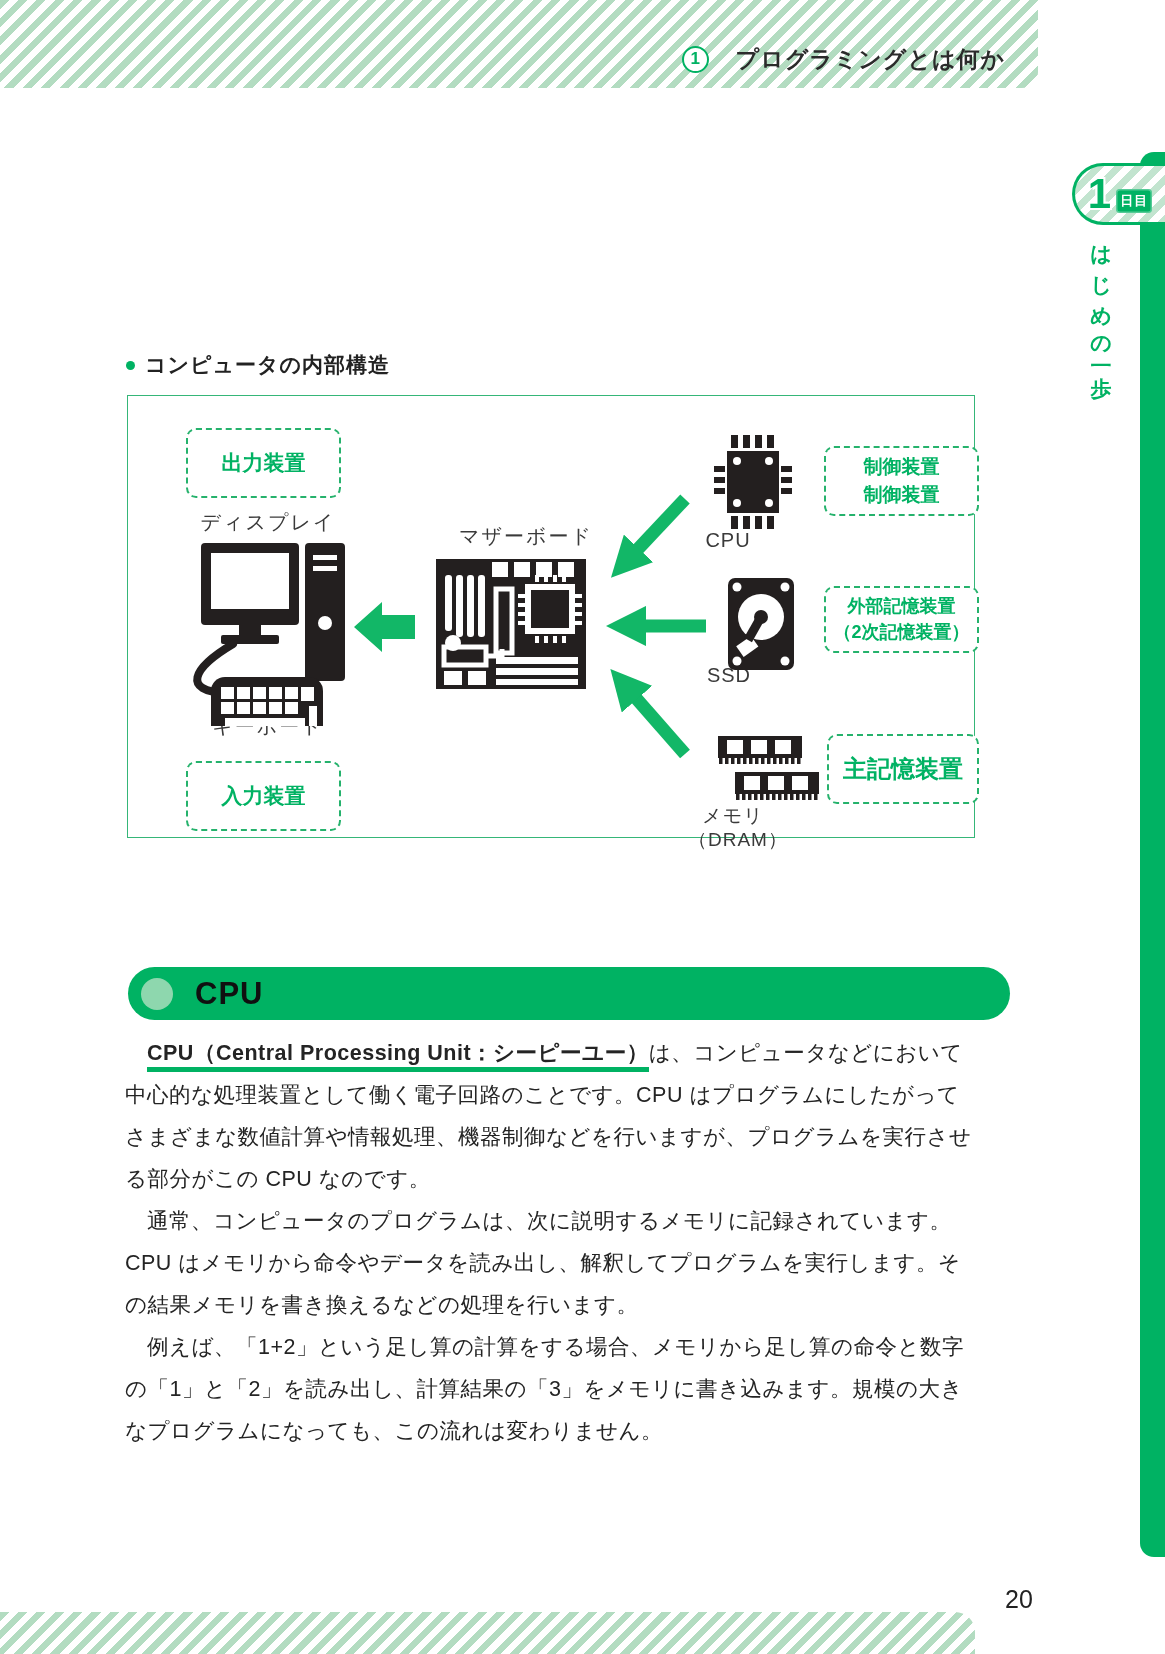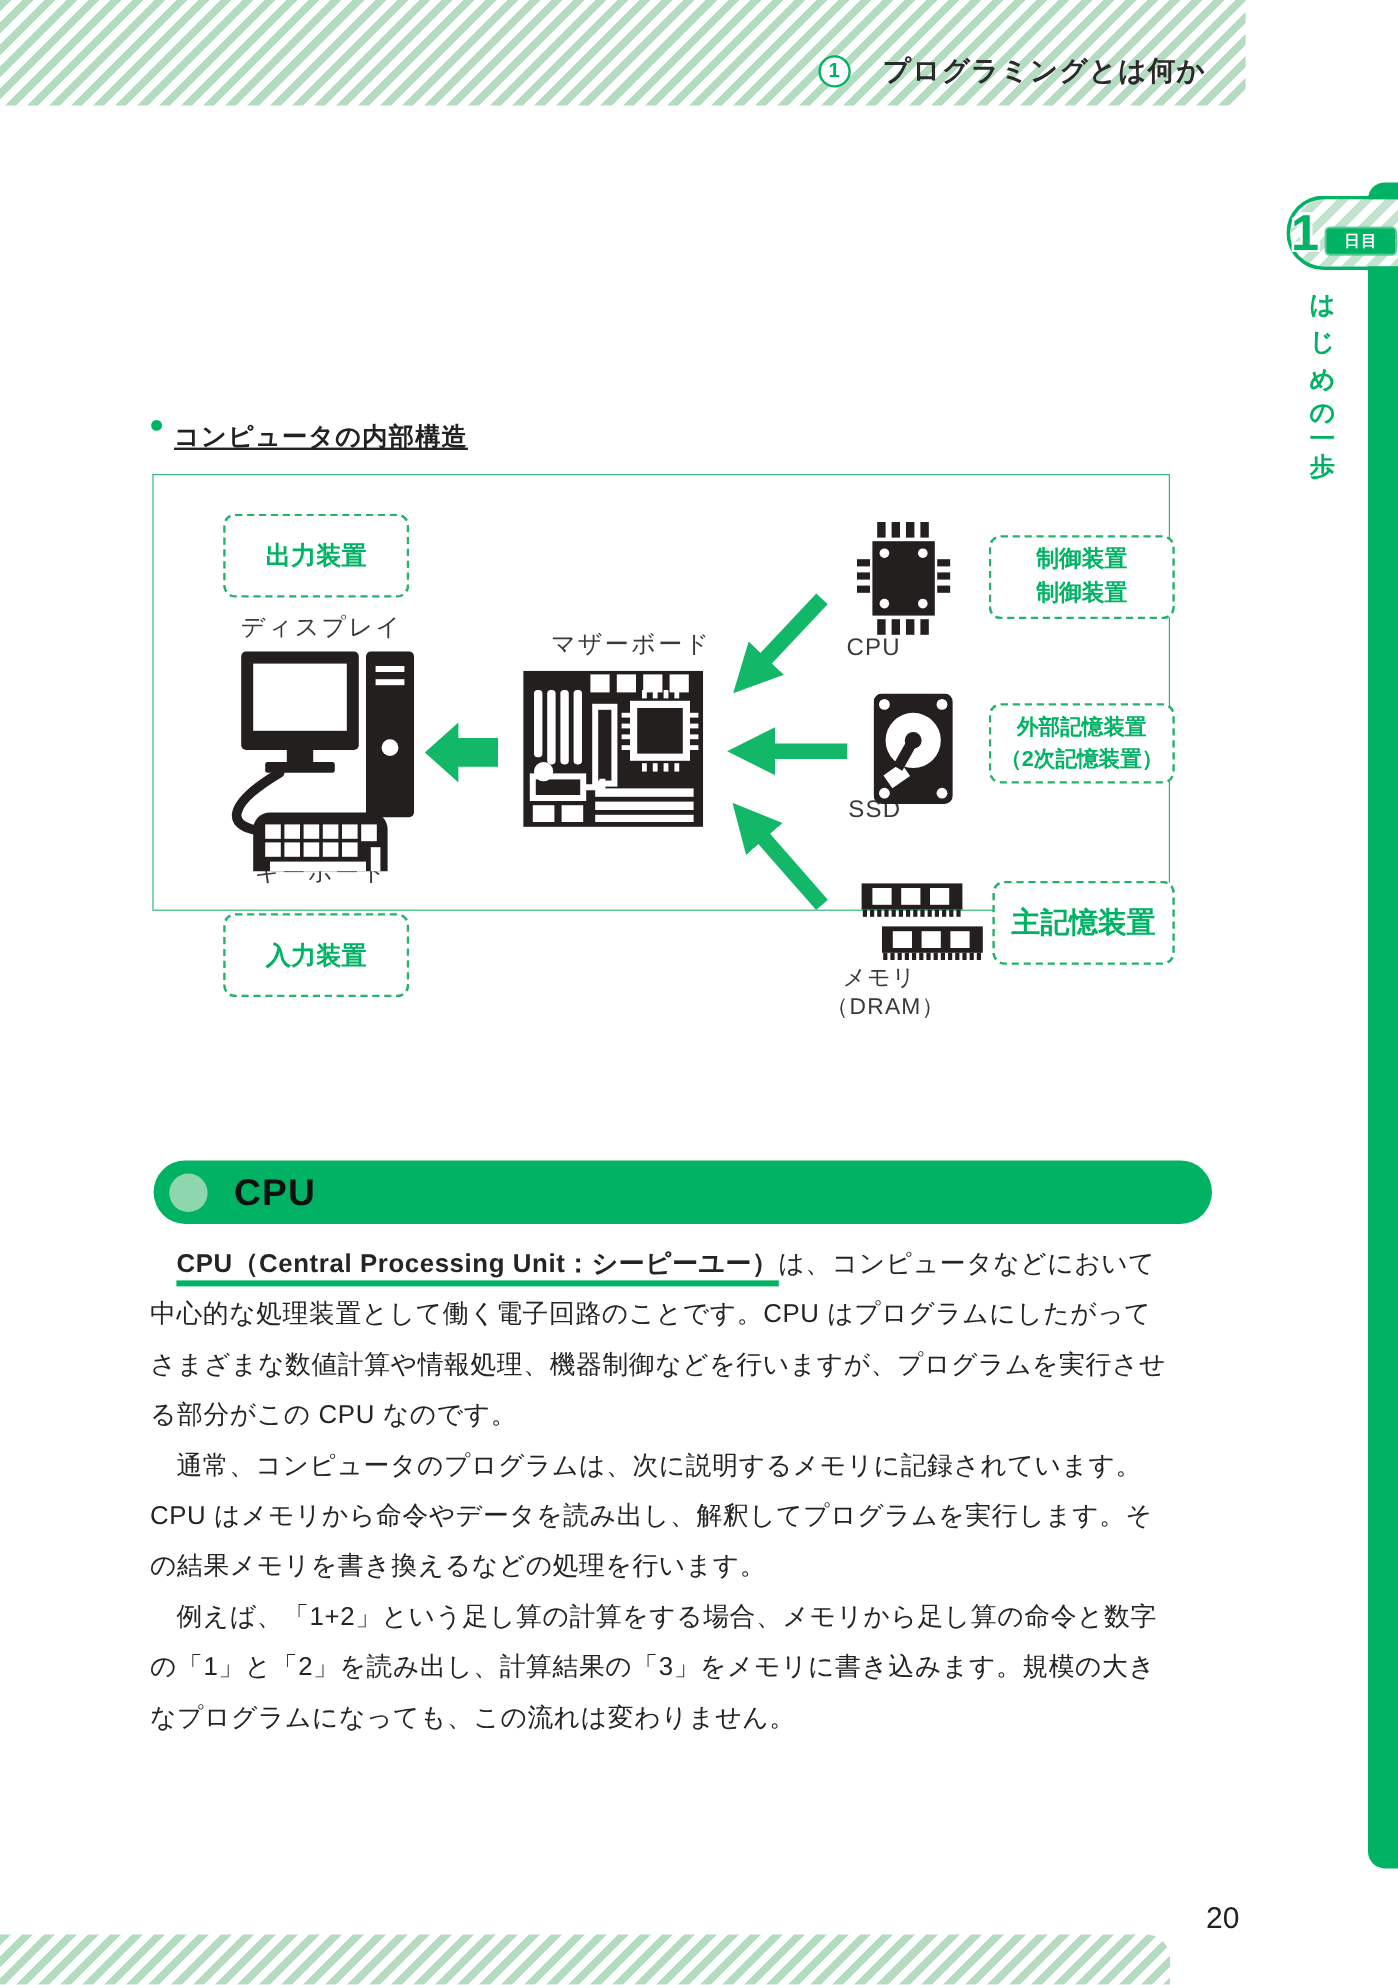--- a/index.html
+++ b/index.html
@@ -34,39 +34,39 @@
   .side-strip{position:absolute;left:1140px;top:152px;width:25px;height:1405px;
     background:var(--accent-green);border-radius:14px 0 0 14px;}
   .day-tab{position:absolute;left:1072px;top:163px;width:93px;height:62px;
     border:3.5px solid var(--accent-green);border-right:none;border-radius:34px 0 0 34px;
     display:flex;align-items:center;justify-content:center;gap:5px;
     background:repeating-linear-gradient(135deg,
       #c2e4cf 0px,#c2e4cf 7px,#ffffff 7px,#ffffff 14px);}
   .day-num{font-size:42px;font-weight:bold;color:var(--accent-green);line-height:1;
     text-shadow:-2px -2px 0 #fff,2px -2px 0 #fff,-2px 2px 0 #fff,2px 2px 0 #fff;}
   .day-unit{background:var(--accent-green);color:#fff;font-size:13px;font-weight:bold;
-    padding:3px 16px;border-radius:4px;margin-top:14px;letter-spacing:1px;
+    padding:3px 4px;border-radius:4px;margin-top:14px;letter-spacing:1px;
     box-shadow:inset 0 0 0 1.5px #ffffff55;}
   .v-label{position:absolute;left:1087px;top:230px;writing-mode:vertical-rl;text-orientation:upright;
     color:var(--accent-green);font-size:21px;font-weight:600;letter-spacing:7px;}
 
   
   .para{position:absolute;left:125px;width:860px;font-size:21.5px;line-height:42px;
     color:var(--ink);letter-spacing:0.5px;}
   .para div{white-space:nowrap;}
   .p-intro{top:130px;}
   .p-cpu{top:1032px;}
   .lead{font-weight:bold;border-bottom:5px solid var(--accent-green);padding-bottom:2px;}
   .indent1{text-indent:22px;}
 
   
-  .fig-title{position:absolute;left:126px;top:350px;height:30px;display:flex;align-items:flex-start;text-decoration:underline;}
+  .fig-title{position:absolute;left:126px;top:350px;height:30px;display:flex;align-items:center;}
   .fig-bullet{width:9px;height:9px;border-radius:50%;background:var(--accent-green);margin-right:10px;}
   .fig-title span{font-size:21px;font-weight:bold;color:#222;letter-spacing:1px;}
-  .diagram{position:absolute;left:127px;top:395px;width:848px;height:364px;
+  .diagram{position:absolute;left:127px;top:395px;width:848px;height:443px;
     border:1.5px solid #35b678;background:#fff;}
   .dbox{position:absolute;border:2.5px dashed #25b26c;border-radius:10px;background:#fff;
     display:flex;flex-direction:column;align-items:center;justify-content:center;
     color:var(--accent-green);font-weight:bold;text-align:center;}
   .dbox-out{left:58px;top:32px;width:155px;height:70px;font-size:21px;}
   .dbox-in{left:58px;top:365px;width:155px;height:70px;font-size:21px;}
   .dbox-cpu{left:696px;top:50px;width:155px;height:70px;font-size:19px;line-height:1.45;}
   .dbox-ssd{left:696px;top:190px;width:155px;height:67px;font-size:18px;line-height:1.4;}
   .dbox-mem{left:699px;top:338px;width:152px;height:70px;font-size:24px;}
   .ic-label{position:absolute;color:#3a3a3a;font-size:20px;text-align:center;letter-spacing:2px;white-space:nowrap;}

